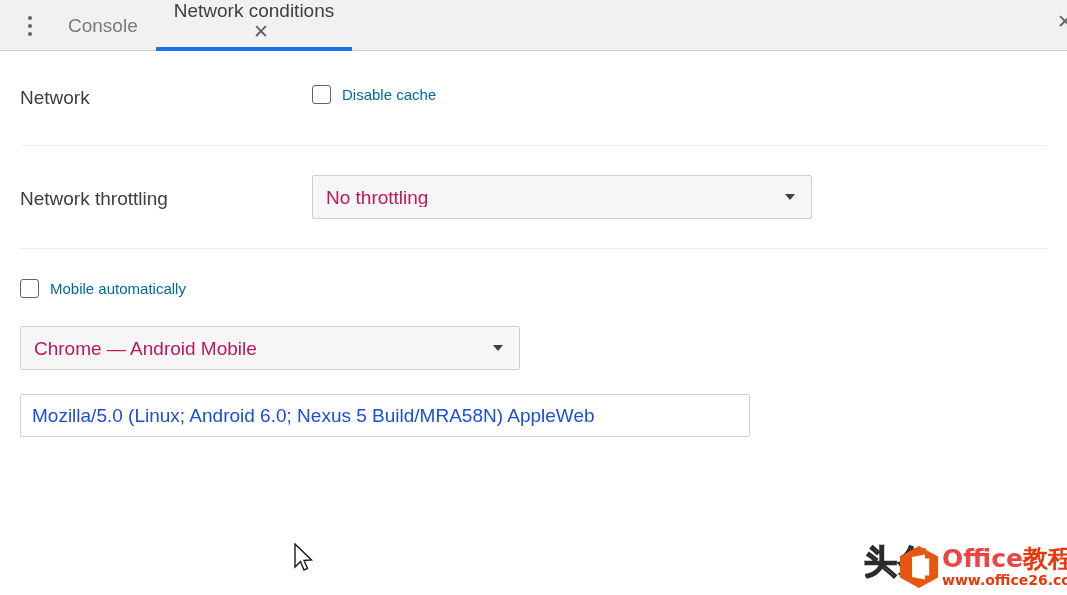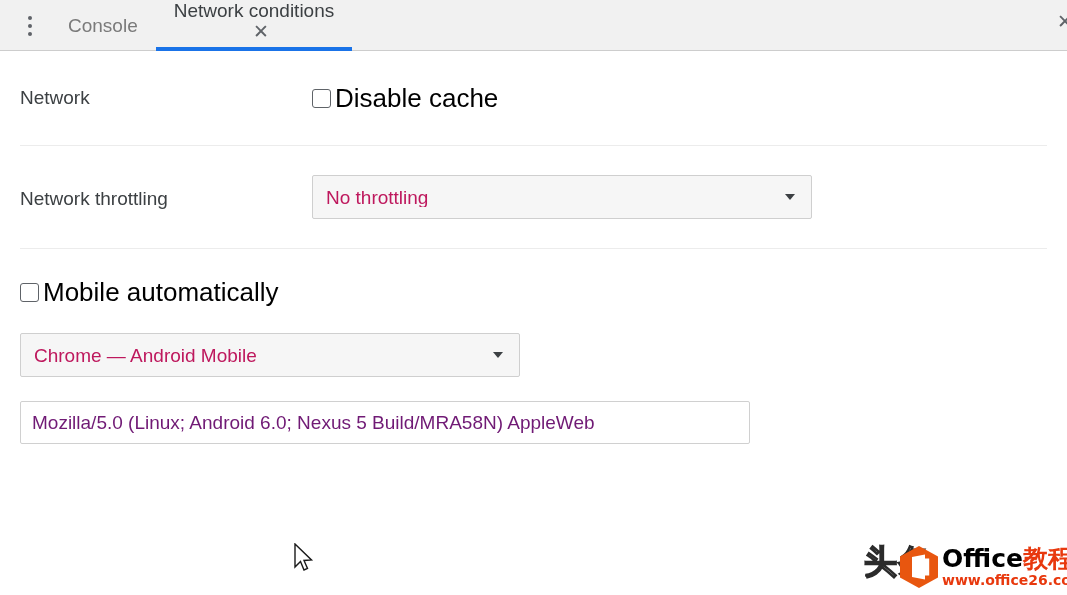--- a/index.html
+++ b/index.html
@@ -136,23 +136,23 @@
     width: 19px;
     height: 19px;
     border: 1.6px solid #5f6368;
     border-radius: 3px;
     background: #ffffff;
     box-sizing: border-box;
     flex: 0 0 19px;
     cursor: pointer;
   }
   .checkline .cblabel {
-    margin-left: 4px;
-    font-size: 26px;
-    color: #000000;
+    margin-left: 11px;
+    font-size: 15px;
+    color: #0369a1;
     line-height: 1;
   }
 
   
   .row-throttle {
     padding-top: 29px;
     height: 102px;
   }
   .row-throttle .rowlabel { padding-top: 14px; }
 
@@ -206,21 +206,21 @@
     background: #ffffff;
     box-sizing: border-box;
     display: flex;
     align-items: center;
     overflow: hidden;
     cursor: text;
   }
   .ua-input .uatext {
     padding-left: 11px;
     font-size: 19px;
-    color: #701a75;
+    color: #1d4ed8;
     line-height: 1;
     white-space: nowrap;
   }
 
   
   .cursor {
     position: absolute;
     left: 293px;
     top: 543px;
     width: 22px;
@@ -267,21 +267,21 @@
   .wm-office-text {
     position: absolute;
     left: 44px;
     top: 5px;
     font-size: 25px;
     font-weight: 700;
     line-height: 1;
     white-space: nowrap;
     font-family: "DejaVu Sans", sans-serif;
   }
-  .wm-office-text .blue { color: #000000; }
+  .wm-office-text .blue { color: #ef4444; }
   .wm-office-text .red { color: #e8380d; }
   .wm-url {
     position: absolute;
     left: 44px;
     top: 32px;
     font-size: 14px;
     font-weight: 700;
     color: #e8380d;
     line-height: 1;
     white-space: nowrap;

